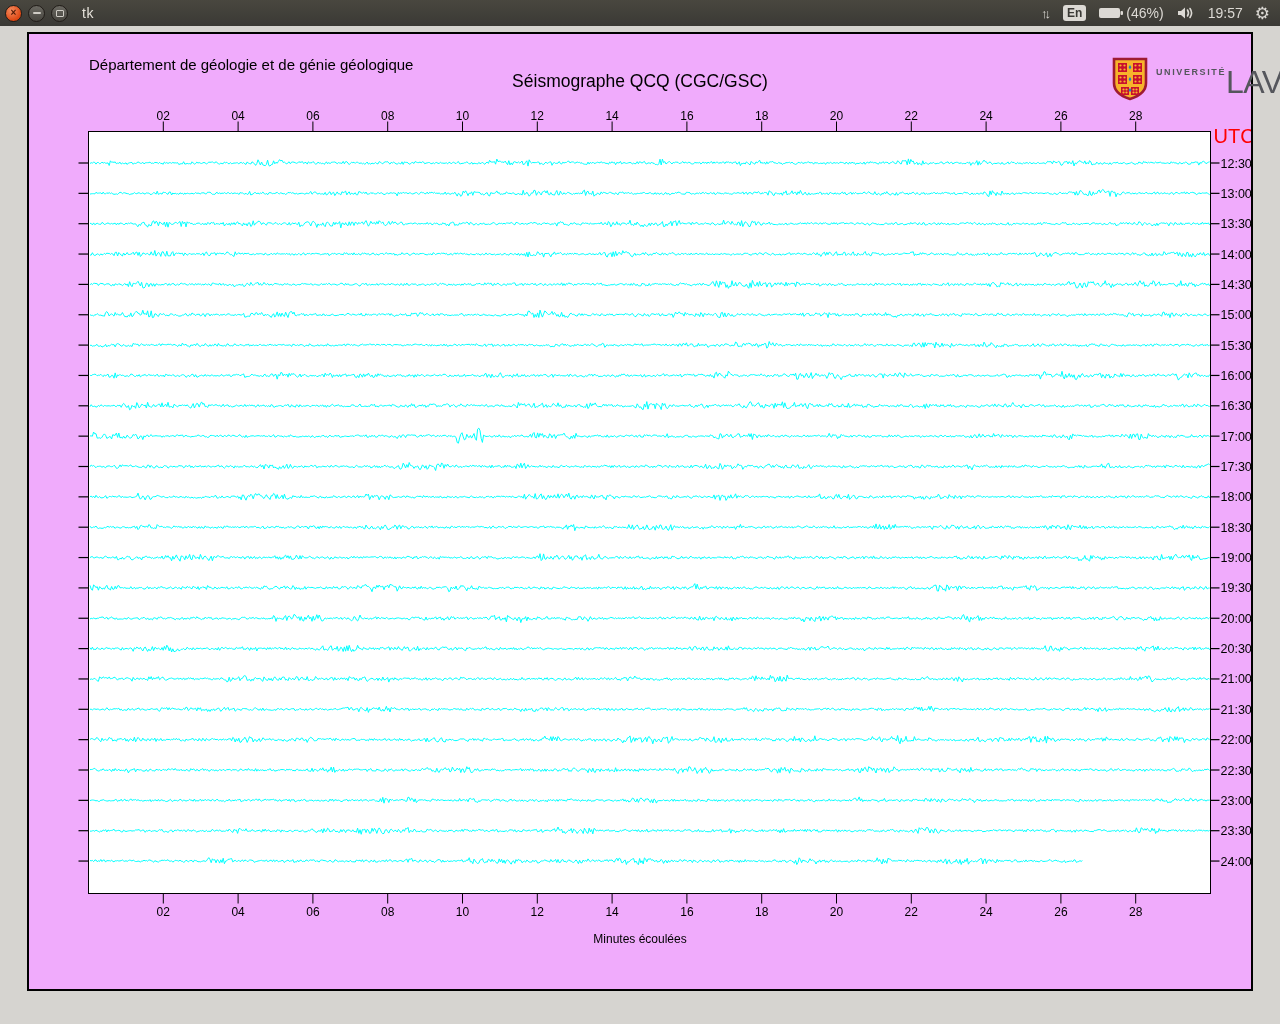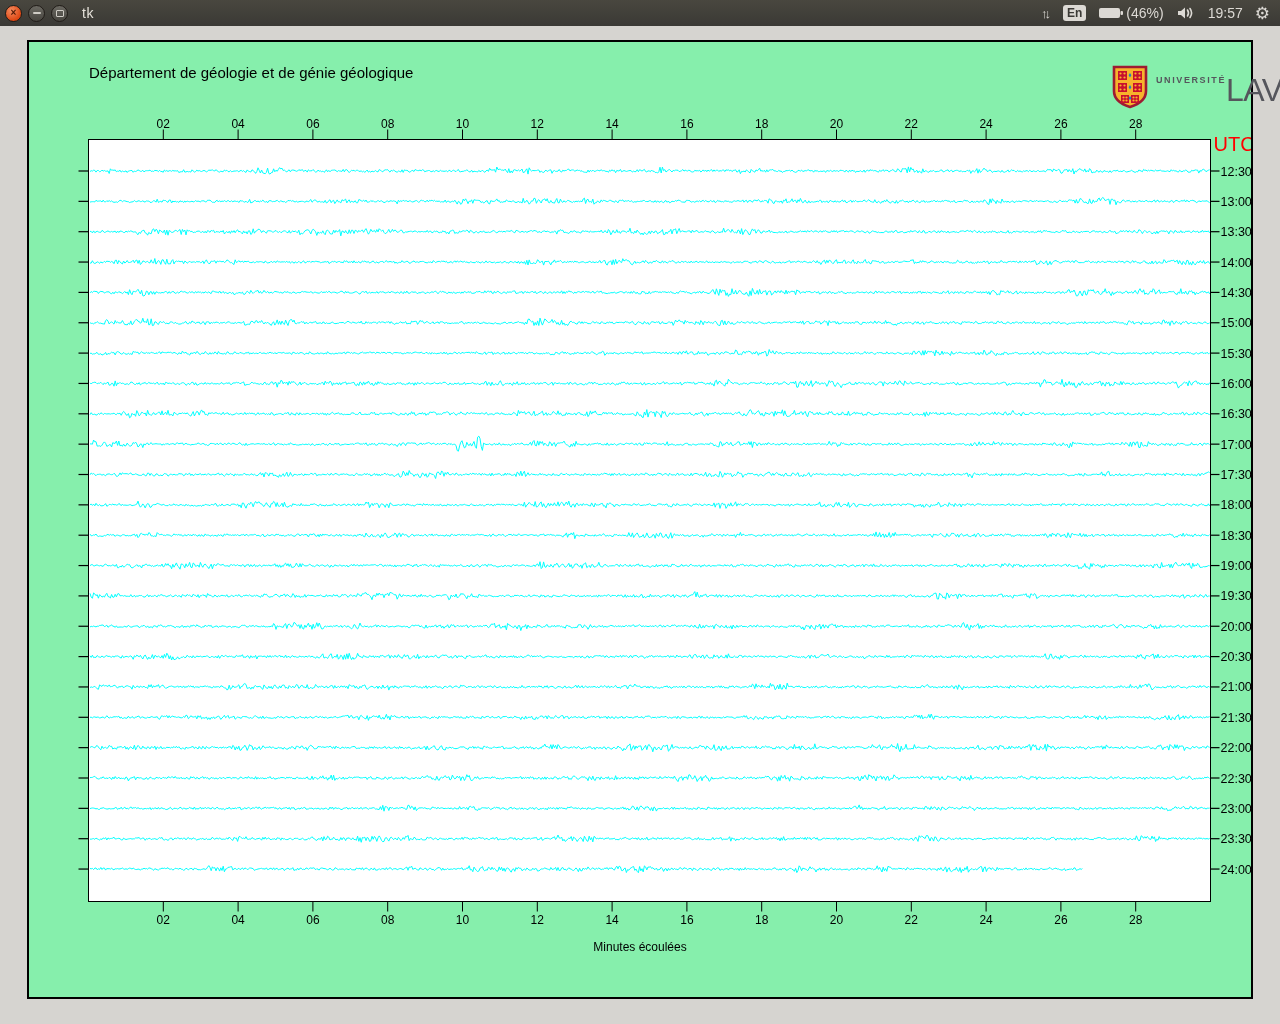--- a/index.html
+++ b/index.html
@@ -40,22 +40,22 @@
     background:#dcd9d4;color:#3a3935;font-weight:bold;font-size:12px;
     border-radius:3px;padding:1px 4px;line-height:14px;
   }
   .gear{font-size:17px;}
   
   .tkwindow{
     position:absolute;left:0;top:26px;width:1280px;height:998px;
     background:#d6d4d0;
   }
   .canvas{
-    position:absolute;left:27px;top:14px;width:1226px;height:959px;
-    box-sizing:border-box;background:#86efac;border:2px solid #000;
+    position:absolute;left:27px;top:6px;width:1226px;height:959px;
+    box-sizing:border-box;background:#f0abfc;border:2px solid #000;
   }
   .inst{
     position:absolute;left:60px;top:21px;font-size:15px;line-height:19px;color:#000;
   }
   .fig-title{
     position:absolute;left:0;top:37px;width:100%;text-align:center;
     font-size:17.5px;color:#000;
   }
   .logo{position:absolute;left:1082px;top:23px;display:flex;align-items:center;gap:7px;}
   .logo-text{display:flex;flex-direction:row;color:#55565c;}
@@ -110,20 +110,21 @@
   </div>
 </div>
 
 <div class="tkwindow">
   <div class="canvas">
 
     <div class="inst">
       <div>Département de géologie et de génie géologique</div>
     </div>
 
+    <div class="fig-title">Séismographe QCQ (CGC/GSC)</div>
 
     <div class="logo">
       <svg width="38" height="45" viewBox="0 0 38 45">
         <path d="M3,2 h32 v24 q0 11 -16 16 q-16 -5 -16 -16 z" fill="#f7b32b" stroke="#9e1b32" stroke-width="2.6"></path>
         <g>
           <rect x="7" y="6" width="9" height="9" fill="#c8102e"></rect>
           <rect x="22" y="6" width="9" height="9" fill="#c8102e"></rect>
           <rect x="7" y="18" width="9" height="9" fill="#c8102e"></rect>
           <rect x="22" y="18" width="9" height="9" fill="#c8102e"></rect>
           <rect x="10" y="30" width="8" height="8" fill="#c8102e"></rect>

